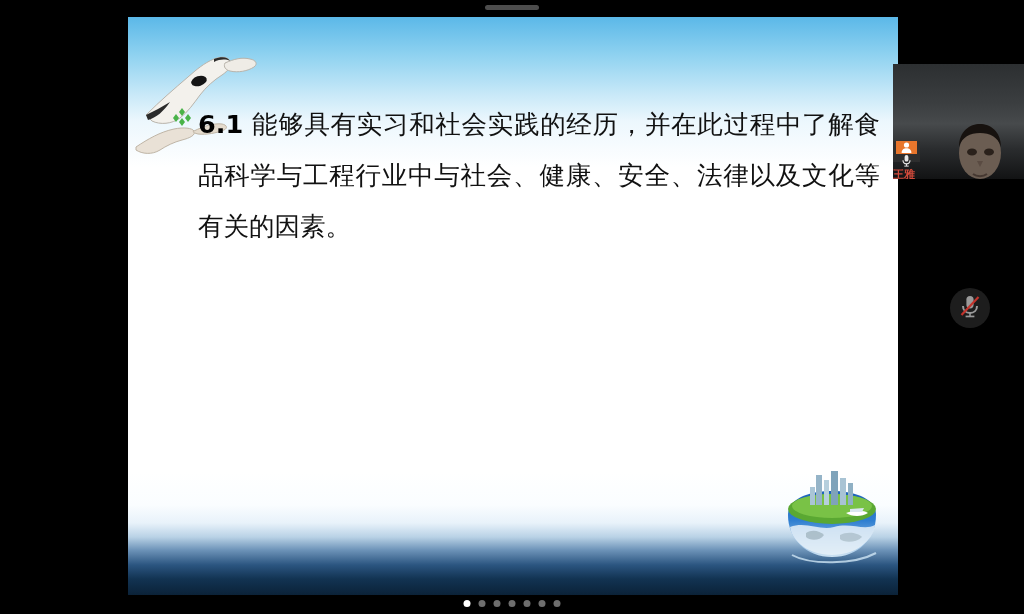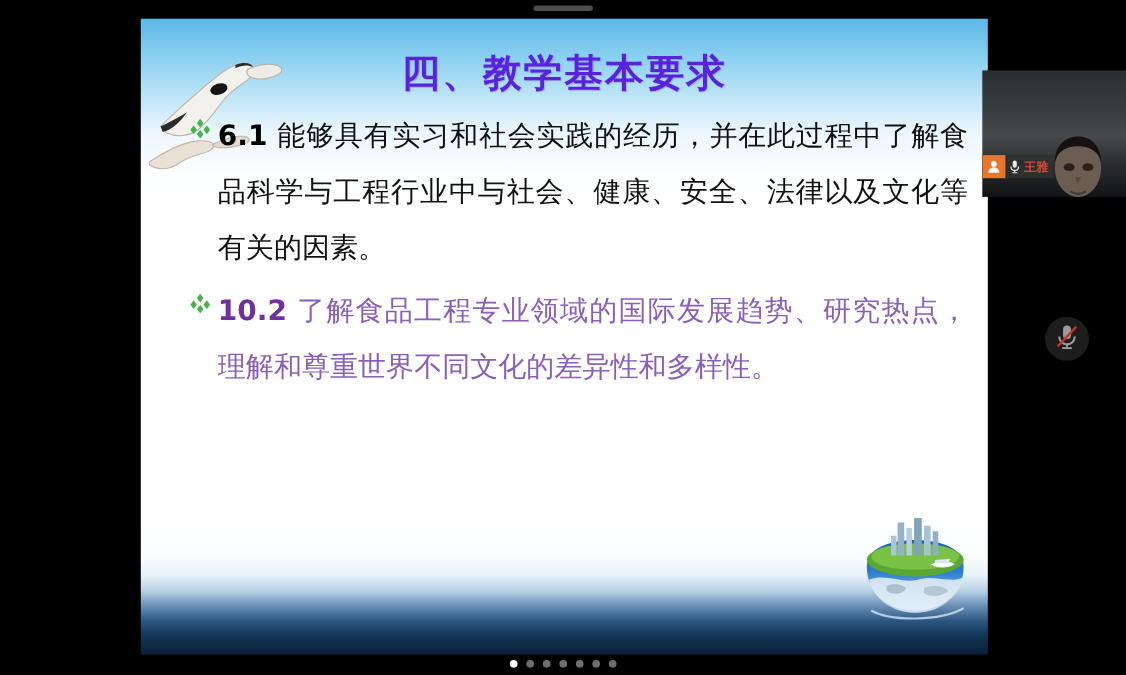--- a/index.html
+++ b/index.html
@@ -112,20 +112,21 @@
     background:linear-gradient(to bottom,#2c2f31 0%,#3b3e40 34%,#474a4c 52%,#2a2c2e 74%,#121314 100%);
   }
   .video-face{
     position:absolute; right:14px; bottom:-8px;
     width:60px; height:68px;
   }
   .name-badge{
     position:absolute; left:0; bottom:17px;
     height:21px; display:flex; align-items:center;
     background:rgba(48,48,48,.86);
+    flex-direction:column;
   }
   .badge-avatar{
     width:21px; height:21px;
     background:#e8762c;
     display:flex; align-items:center; justify-content:center;
   }
   .badge-mic{ width:17px; display:flex; align-items:center; justify-content:center; }
   .badge-name{
     font-family:"DejaVu Sans", sans-serif;
     font-size:11px; color:#d24a3a; font-weight:700;
@@ -162,47 +163,35 @@
         <ellipse cx="69" cy="62" rx="8" ry="5" fill="#151515" transform="rotate(-18 69 62)"></ellipse>
 
         <path d="M6 128 C18 120 30 113 44 110 C54 108 62 109 64 112
                  C66 116 60 119 52 121 C44 123 36 127 30 131
                  C22 136 12 135 6 131 Z" fill="#e9e1d6" stroke="#bfb5a6" stroke-width="1"></path>
         <path d="M64 112 C74 107 84 104 92 105 C97 106 98 109 94 111
                  C87 114 76 116 68 115 C64 114 62 113 64 112 Z" fill="#e4dbcd" stroke="#bfb5a6" stroke-width="1"></path>
       </svg>
     </div>
 
-    <div class="slide-title">四、教学基本要求</div>
 
     <div class="body">
 
       <div class="bullet b-dark">
         <span class="marker">
           <svg width="20" height="20" viewBox="0 0 20 20">
             <path d="M10 1 L13 5 L10 9 L7 5 Z" fill="#49b349"></path>
             <path d="M4 7 L7 11 L4 15 L1 11 Z" fill="#49b349"></path>
             <path d="M16 7 L19 11 L16 15 L13 11 Z" fill="#49b349"></path>
             <path d="M10 11 L13 15 L10 19 L7 15 Z" fill="#49b349"></path>
           </svg>
         </span>
         <p><span class="num">6.1</span><span> 能够具有实习和社会实践的经历，并在此过程中了解食品科学与工程行业中与社会、健康、安全、法律以及文化等有关的因素。</span></p>
       </div>
 
-      <div class="bullet b-purple">
-        <span class="marker">
-          <svg width="20" height="20" viewBox="0 0 20 20">
-            <path d="M10 1 L13 5 L10 9 L7 5 Z" fill="#49b349"></path>
-            <path d="M4 7 L7 11 L4 15 L1 11 Z" fill="#49b349"></path>
-            <path d="M16 7 L19 11 L16 15 L13 11 Z" fill="#49b349"></path>
-            <path d="M10 11 L13 15 L10 19 L7 15 Z" fill="#49b349"></path>
-          </svg>
-        </span>
-        <p><span class="num">10.2</span><span> 了解食品工程专业领域的国际发展趋势、研究热点，理解和尊重世界不同文化的差异性和多样性。</span></p>
-      </div>
 
 
     </div>
 
     <div class="globe-wrap">
       <svg width="104" height="100" viewBox="0 0 104 100">
         <defs>
           <linearGradient id="gl" x1="0" y1="0" x2="0" y2="1">
             <stop offset="0%" stop-color="#1f63b8"></stop>
             <stop offset="45%" stop-color="#2f7fd1"></stop>

